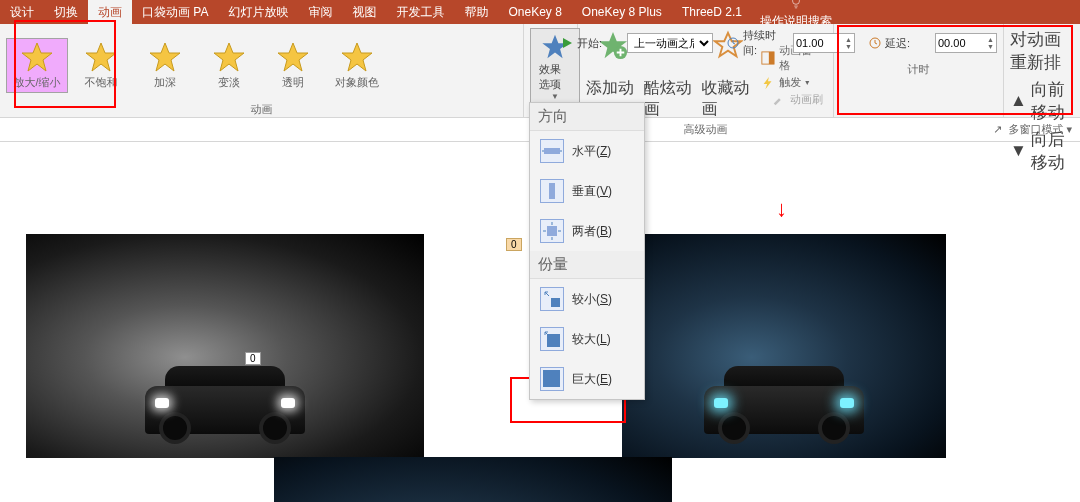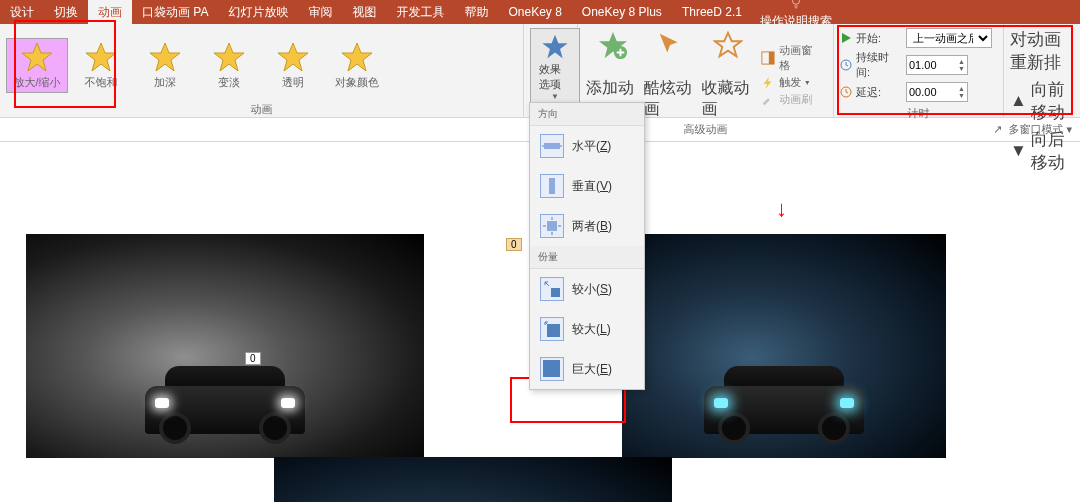--- a/index.html
+++ b/index.html
@@ -17,38 +17,38 @@
   .anim-item.sel { background:#f0abfc; border:1px solid #a3a3a3; }
   .star { width:32px; height:32px; }
   .anim-txt { color:#666; font-size:11px; margin-top:2px; }
   .dropdown-btn { display:flex; flex-direction:column; align-items:center; padding:4px 8px; border:1px solid #aaa; background:#e8e8e8; cursor:pointer; height:78px; justify-content:center; }
   .adv-btn { display:flex; flex-direction:column; align-items:center; width:58px; cursor:pointer; padding:2px; }
   .adv-btn svg { width:30px; height:30px; }
   .adv-txt { font-size:16px; color:#444; margin-top:18px; }
   .side-col { display:flex; flex-direction:column; gap:2px; padding:2px 4px; }
   .side-row { display:flex; align-items:center; gap:4px; font-size:11px; color:#666; cursor:pointer; }
   .side-row svg { width:14px; height:14px; }
-  .timing { display:flex; flex-direction:column; gap:2px; padding:4px 6px;justify-content:flex-end; }
+  .timing { display:flex; flex-direction:row; gap:14px; padding:4px 6px;justify-content:flex-end; }
   .trow { display:flex; align-items:center; gap:4px; font-size:11px; }
   .trow svg { width:12px; height:12px; }
   .trow .lbl { color:#444; width:46px; }
   .trow select, .trow .spin { border:1px solid #ababab; height:20px; font-size:11px; padding:0 2px; background:#fff; }
   .trow select { width:86px; }
   .trow .spin { width:62px; display:flex; align-items:center; }
   .trow .spin input { border:none; width:40px; outline:none; font-size:11px; }
   .trow .spin .arrows { display:flex; flex-direction:column; margin-left:auto; }
   .trow .spin .arrows span { font-size:7px; line-height:7px; color:#666; cursor:pointer; }
   .reorder { display:flex; flex-direction:column; gap:4px; padding:4px 6px; font-size:17px; color:#444; }
   .reorder .rw { display:flex; align-items:center; gap:4px; cursor:pointer; }
   .highlight-red { position:absolute; border:2px solid red; pointer-events:none; }
   .hl1 { left:14px; top:20px; width:102px; height:88px; }
   .hl2 { left:837px; top:25px; width:236px; height:90px; }
   .hl3 { left:510px; top:377px; width:116px; height:46px; }
   .menu { position:absolute; left:529px; top:102px; width:116px; background:#f3f3f3; border:1px solid #c6c6c6; box-shadow:2px 2px 6px rgba(0,0,0,.2); z-index:10; }
-  .menu-hdr { background:#eee; color:#666; font-size:10px; padding:4px 8px; border-bottom:1px solid #ddd; }
+  .menu-hdr { background:#eee; color:#666; font-size:15px; padding:4px 8px; border-bottom:1px solid #ddd; }
   .menu-item { display:flex; align-items:center; gap:8px; padding:8px 10px; cursor:pointer; }
   .mi-icon { width:24px; height:24px; display:flex; align-items:center; justify-content:center; border:1px solid #8faadc; background:#e8eef9; }
   .mi-txt { font-size:12px; color:#333; }
   .toolbar2 { display:flex; justify-content:flex-end; align-items:center; height:24px; border-bottom:1px solid #d6d6d6; padding:0 8px; gap:6px; font-size:11px; color:#666; }
   .arrow-down { position:absolute; left:776px; top:196px; color:red; font-size:22px; z-index:5; }
   .img1 { position:absolute; left:26px; top:234px; width:398px; height:224px; background:radial-gradient(ellipse at 40% 55%, #8f8f8f 0%, #555 30%, #1a1a1a 70%, #000 100%); }
   .img2 { position:absolute; left:274px; top:457px; width:398px; height:224px; background:radial-gradient(ellipse at 40% 55%, #3a5d78 0%, #1e3346 35%, #08131e 75%, #000 100%); }
   .img3 { position:absolute; left:622px; top:234px; width:324px; height:224px; background:radial-gradient(ellipse at 40% 55%, #3a5d78 0%, #1e3346 35%, #08131e 75%, #000 100%); }
   .car { position:absolute; bottom:14px; left:50%; transform:translateX(-50%); width:160px; height:80px; }
   .car .body { position:absolute; bottom:10px; width:160px; height:48px; background:linear-gradient(#2a2a2a,#0b0b0b); border-radius:12px 12px 4px 4px; }
@@ -56,21 +56,21 @@
   .car .wheel { position:absolute; bottom:0; width:32px; height:32px; background:#0a0a0a; border-radius:50%; border:4px solid #222; }
   .car .wl { left:14px; }
   .car .wr { right:14px; }
   .car .light { position:absolute; width:14px; height:10px; border-radius:3px; }
   .img1 .light { background:#fff; box-shadow:0 0 10px 4px rgba(255,255,255,.7); }
   .img2 .light, .img3 .light { background:#7df1ff; box-shadow:0 0 12px 5px rgba(110,230,255,.75); }
   .light.ll { bottom:36px; left:10px; }
   .light.lr { bottom:36px; right:10px; }
   .tag0 { position:absolute; left:245px; top:352px; background:#fff; border:1px solid #999; font-size:10px; padding:0 4px; z-index:6; }
   .tag0b { position:absolute; left:506px; top:238px; background:#f9d9a8; border:1px solid #caa560; font-size:10px; padding:0 4px; z-index:6; }
-  .disabled{ opacity:.55; }
+  .disabled{ opacity:.55;justify-content:flex-end; }
   .u { text-decoration:underline; }
 </style>
 </head>
 <body>
 
 <div class="tabs">
   <div class="tab">设计</div>
   <div class="tab">切换</div>
   <div class="tab active">动画</div>
   <div class="tab">口袋动画 PA</div>

